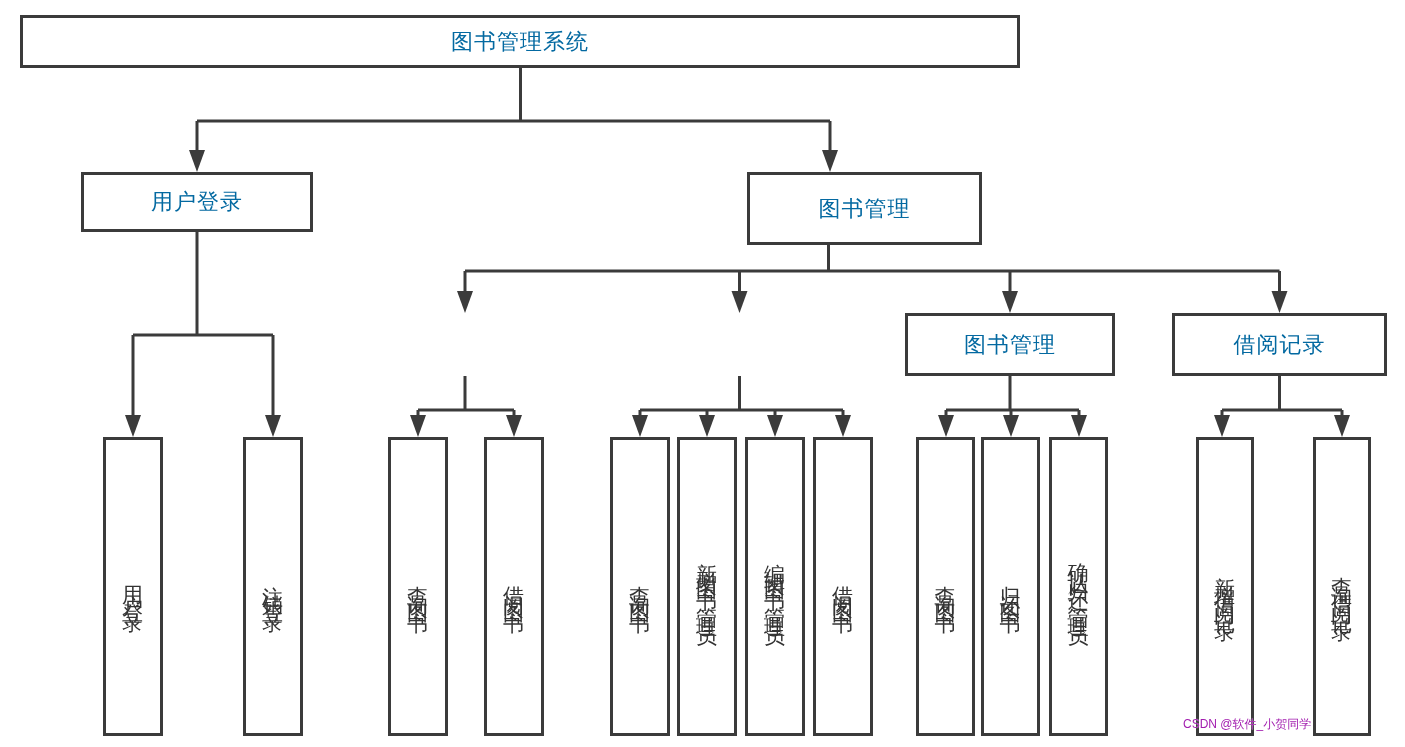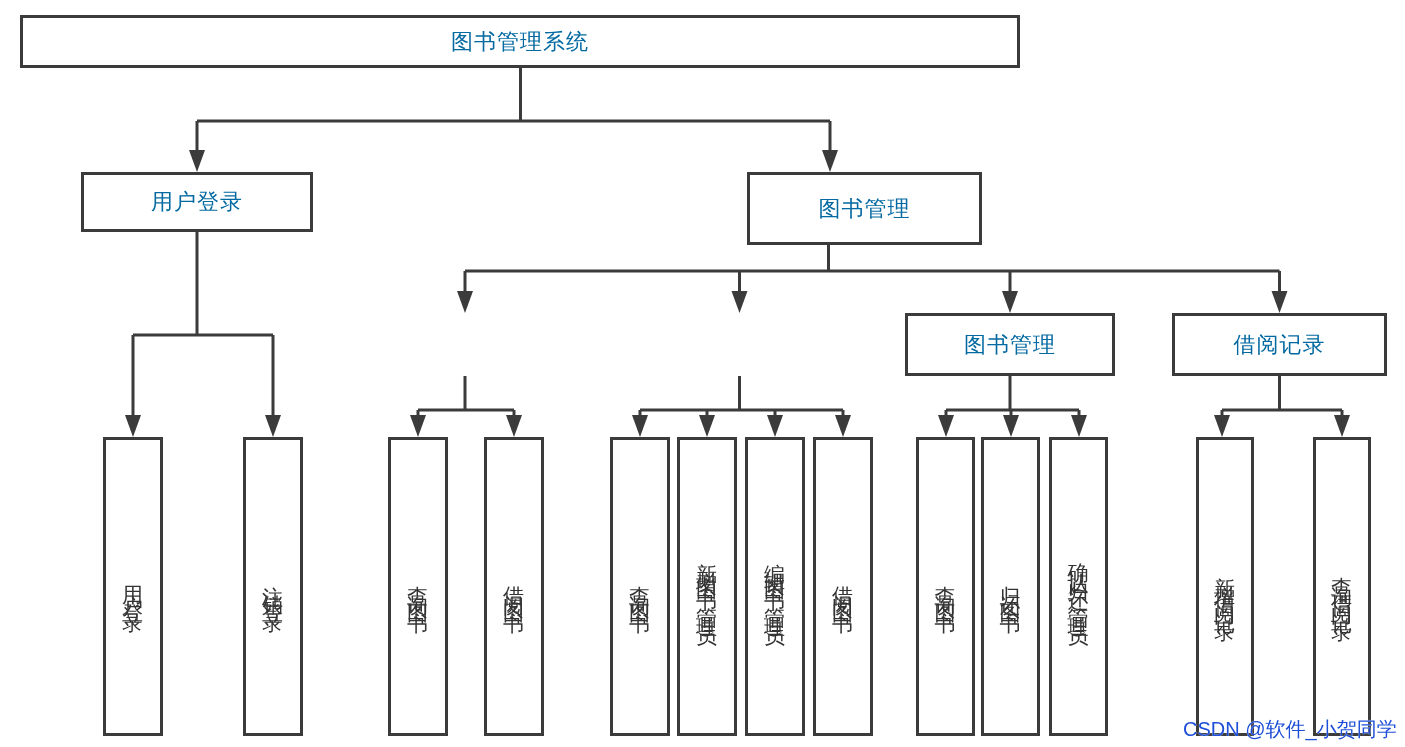--- a/index.html
+++ b/index.html
@@ -24,21 +24,21 @@
     border:3px solid #3b3b3b;background:#ffffff;
     display:flex;align-items:center;justify-content:center;
   }
   .vlabel{
     writing-mode:vertical-rl;text-orientation:mixed;
     font-size:21px;color:#333333;letter-spacing:9px;line-height:1;
     white-space:nowrap;
   }
   .watermark{
     position:absolute;left:1183px;top:716px;z-index:5;
-    font-size:20px;color:#1d4ed8;white-space:nowrap;
+    font-size:12px;color:#a21caf;white-space:nowrap;
     text-shadow:0 0 1px #ffffff;
   }
 </style>
 </head>
 <body>
 
 <div id="stage">
 
   <svg class="connectors" width="1405" height="747" viewBox="0 0 1405 747">
     <g id="trunks" stroke="#3b3b3b" stroke-width="3" fill="none">

